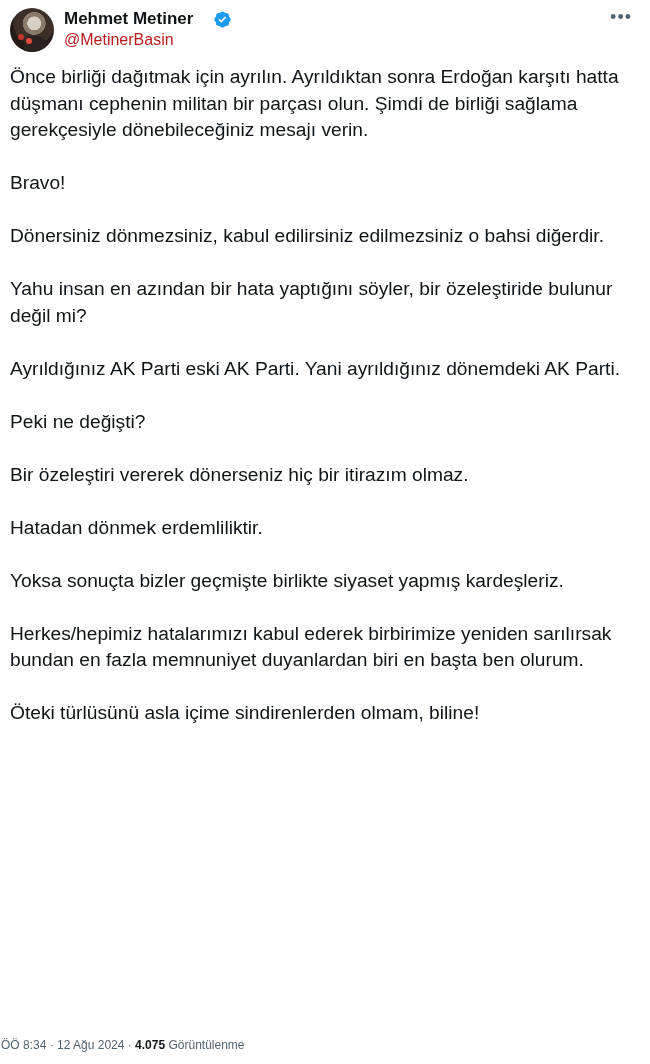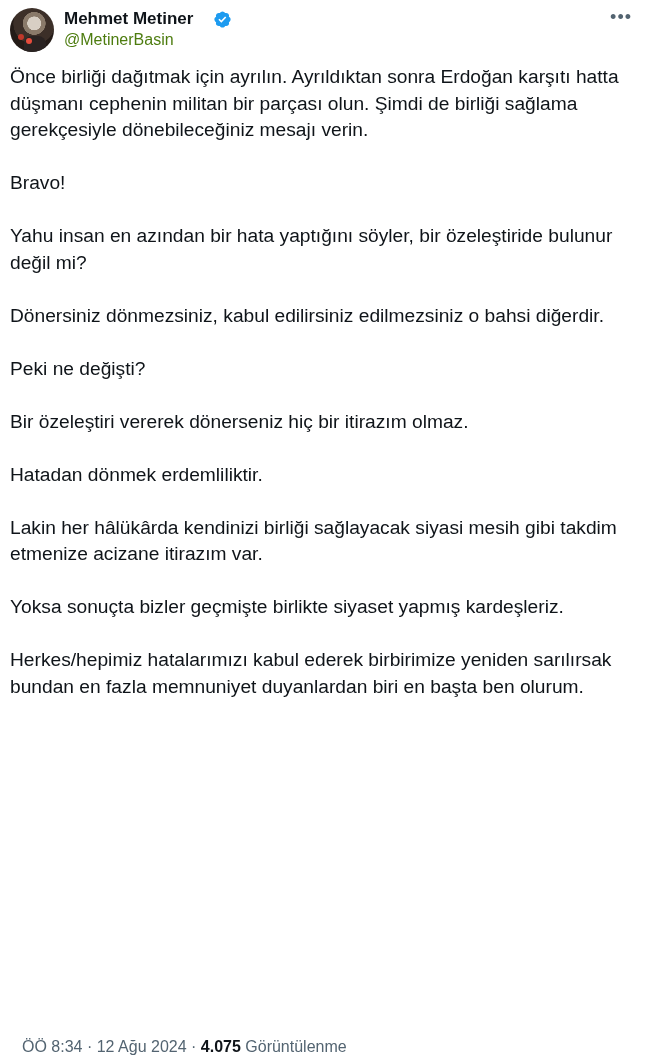--- a/index.html
+++ b/index.html
@@ -7,25 +7,25 @@
   .header { position:absolute; left:10px; top:6px; right:12px; height:46px; }
   .avatar { position:absolute; left:0; top:2px; width:44px; height:44px; border-radius:50%;
     background: radial-gradient(circle at 55% 35%, #d8cfc4 0 18%, #8a7a6a 19% 30%, #3c2f28 31% 55%, #241b17 56%);
     overflow:hidden; }
   .avatar .mic1 { position:absolute; left:8px; top:26px; width:6px; height:6px; background:#c0392b; border-radius:50%; }
   .avatar .mic2 { position:absolute; left:16px; top:30px; width:6px; height:6px; background:#e74c3c; border-radius:50%; }
   .avatar .suit { position:absolute; left:14px; top:28px; width:22px; height:18px; background:#2a2322; border-radius:8px 8px 0 0; }
   .name-row { position:absolute; left:54px; top:3px; display:flex; align-items:flex-end; gap:20px; }
   .name { font-weight:700; font-size:17px; color:#0f1419; }
   .verified { width:19px; height:19px; display:inline-block; }
-  .handle { position:absolute; left:54px; top:25px; font-size:16px; color:#4d7c0f; }
+  .handle { position:absolute; left:54px; top:25px; font-size:16px; color:#b91c1c; }
   .more { position:absolute; right:6px; top:6px; font-size:18px; color:#536471; letter-spacing:1px; line-height:10px; }
   .body { position:absolute; left:10px; top:64px; width:630px; font-size:19.2px; line-height:26.5px; color:#0f1419; }
   .para { margin:0 0 26.5px 0; white-space:pre-wrap; }
-  .meta { position:absolute; left:22px; top:1038px; font-size:16px; color:#536471; }
+  .meta { position:absolute; left:1px; top:1038px; font-size:12px; color:#536471; }
   .meta b { color:#0f1419; font-weight:700; }
 </style>
 </head>
 <body>
 
 <div class="header">
   <div class="avatar">
     <div class="suit"></div>
     <div class="mic1"></div>
     <div class="mic2"></div>
@@ -37,25 +37,26 @@
       <path fill="#ffffff" d="M10.54 16.2l-3.74-3.74 1.41-1.42 2.26 2.26 4.8-5.23 1.47 1.36-6.2 6.77z"></path>
     </svg>
   </div>
   <div class="handle">@MetinerBasin</div>
   <div class="more">•••</div>
 </div>
 
 <div class="body">
   <p class="para">Önce birliği dağıtmak için ayrılın. Ayrıldıktan sonra Erdoğan karşıtı hatta düşmanı cephenin militan bir parçası olun. Şimdi de birliği sağlama gerekçesiyle dönebileceğiniz mesajı verin.</p>
   <p class="para">Bravo!</p>
+  <p class="para">Dönersiniz dönmezsiniz, kabul edilirsiniz edilmezsiniz o bahsi diğerdir.</p>
   <p class="para">Yahu insan en azından bir hata yaptığını söyler, bir özeleştiride bulunur değil mi?</p>
-  <p class="para">Dönersiniz dönmezsiniz, kabul edilirsiniz edilmezsiniz o bahsi diğerdir.</p>
+  <p class="para">Ayrıldığınız AK Parti eski AK Parti. Yani ayrıldığınız dönemdeki AK Parti.</p>
   <p class="para">Peki ne değişti?</p>
   <p class="para">Bir özeleştiri vererek dönerseniz hiç bir itirazım olmaz.</p>
   <p class="para">Hatadan dönmek erdemliliktir.</p>
-  <p class="para">Lakin her hâlükârda kendinizi birliği sağlayacak siyasi mesih gibi takdim etmenize acizane itirazım var.</p>
   <p class="para">Yoksa sonuçta bizler geçmişte birlikte siyaset yapmış kardeşleriz.</p>
   <p class="para">Herkes/hepimiz hatalarımızı kabul ederek birbirimize yeniden sarılırsak bundan en fazla memnuniyet duyanlardan biri en başta ben olurum.</p>
+  <p class="para">Öteki türlüsünü asla içime sindirenlerden olmam, biline!</p>
 </div>
 
 <div class="meta">
   <span>ÖÖ 8:34</span><span> · </span><span>12 Ağu 2024</span><span> · </span><b>4.075</b> <span>Görüntülenme</span>
 </div>
 
 </body></html>

